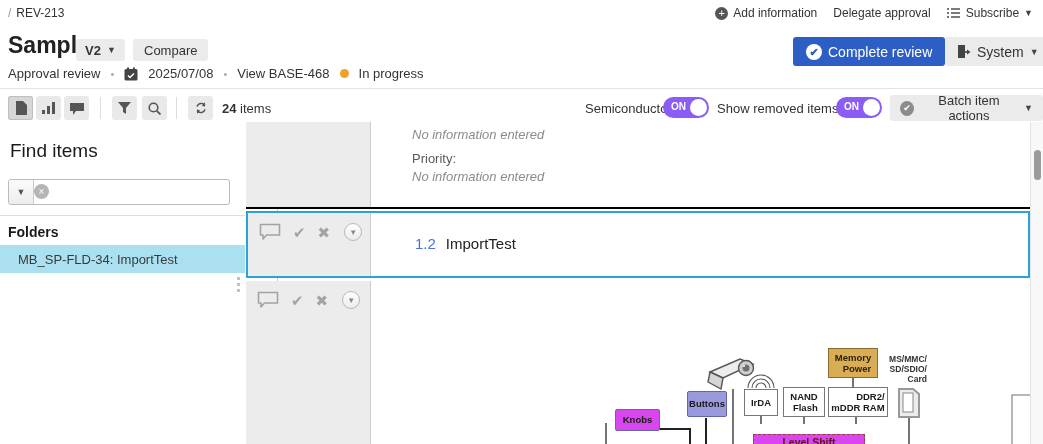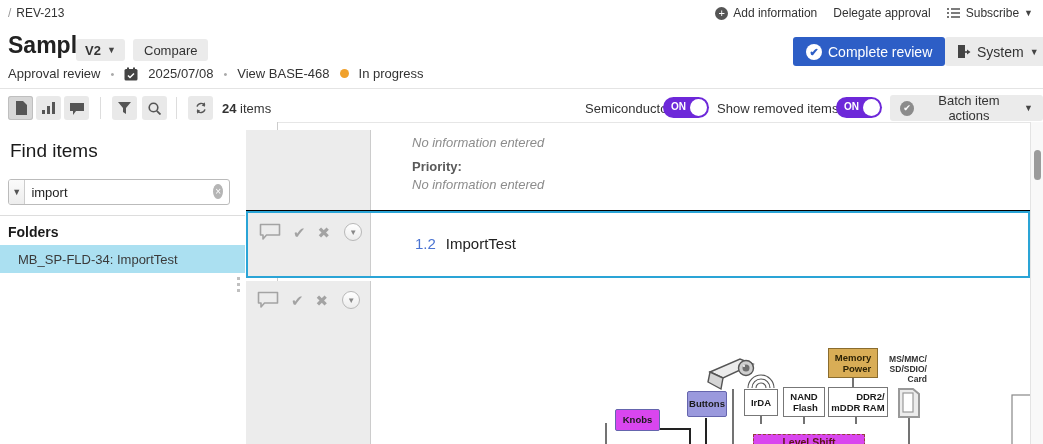--- a/index.html
+++ b/index.html
@@ -31,21 +31,21 @@
   .status-dot { width:9px; height:9px; border-radius:50%; background:#f0a12c; display:inline-block; }
   .meta-divider { position:absolute; left:0; top:88px; width:1043px; height:1px; background:#e4e4e4; }
 
   
   .tbtn { position:absolute; top:96px; width:25px; height:24px; background:#e9e9e9; border:none; border-radius:3px; display:flex; align-items:center; justify-content:center; cursor:pointer; }
   .tbtn.active { background:#d7d7d7; box-shadow:inset 0 0 0 1px #bfbfbf; }
   .tb-sep { position:absolute; top:97px; width:1px; height:22px; background:#ddd; }
   .items-count { position:absolute; left:222px; top:101px; font-size:13px; color:#333; }
   .items-count b { font-weight:bold; }
   .hl-label { position:absolute; top:101px; font-size:13px; color:#333; }
-  .toggle { position:absolute; top:97px; width:46px; height:21px; background:#6d28d9; border-radius:11px; cursor:pointer; }
+  .toggle { position:absolute; top:97px; width:46px; height:21px; background:#8b5cf6; border-radius:11px; cursor:pointer; }
   .toggle .on-text { position:absolute; left:8px; top:4px; font-size:10px; font-weight:bold; color:#fff; }
   .toggle .knob { position:absolute; right:2px; top:2px; width:17px; height:17px; background:#fff; border-radius:50%; }
   .btn-batch { position:absolute; left:890px; top:95px; height:26px; padding:0 10px; font-size:13px; }
   .batch-check { width:15px; height:15px; border-radius:50%; background:#8c8c8c; color:#fff; font-size:9px; line-height:15px; text-align:center; }
 
   
   .body-zone { position:absolute; left:0; top:122px; width:1043px; height:322px; border-top:1px solid #e6e6e6; }
 
   
   .find-panel { position:absolute; left:0; top:122px; width:278px; height:322px; background:#fff; border-right:1px solid #ccc; }
@@ -60,24 +60,24 @@
   .folder-item { position:absolute; left:0; top:123px; width:245px; height:28px; background:#abe0f1; display:flex; align-items:center; padding-left:18px; font-size:13px; color:#3a3a3a; cursor:pointer; }
   .resize-dots { position:absolute; left:237px; top:277px; display:flex; flex-direction:column; gap:3px; cursor:col-resize; }
   .resize-dots i { width:3px; height:3px; background:#c0c0c0; }
 
   
   .row { position:absolute; left:246px; width:784px; background:#fff; }
   .gutter { position:absolute; left:0; top:0; bottom:0; background:#ececec; border-right:1px solid #ccc; }
   .g-icons { display:flex; align-items:center; gap:12px; padding:10px 0 0 11px; }
   .g-check, .g-x { color:#a3a3a3; font-size:15px; line-height:1; cursor:pointer; }
   .g-chev { width:18px; height:18px; border-radius:50%; border:1px solid #b8b8b8; background:linear-gradient(#fff,#ececec); color:#888; font-size:8px; text-align:center; line-height:17px; cursor:pointer; margin-left:2px; }
-  .row1 { top:130px; height:87px; border-bottom:7px solid #000000; }
+  .row1 { top:122px; height:87px; border-bottom:2px solid #000000; }
   .row1 .content { position:absolute; left:166px; top:4px; font-size:13px; }
   .no-info { font-style:italic; color:#8c8c8c; line-height:18px; }
-  .prio { font-weight:bold; color:#5a5a5a; margin-top:6px; line-height:18px; }
+  .prio { font-weight:normal; color:#5a5a5a; margin-top:6px; line-height:18px; }
   .row2 { top:211px; height:67px; border:2px solid #2aa4d6; cursor:pointer; }
   .row2 .gutter { width:123px; }
   .row3 { top:281px; height:163px; cursor:pointer; }
   .row3 .gutter { width:125px; }
   .row1 .gutter { width:125px; }
   .item-title { position:absolute; font-size:15px; color:#222; white-space:nowrap; }
   .item-num { color:#4a73d2; margin-right:10px; }
 
   
   .diag-svg { position:absolute; left:600px; top:340px; pointer-events:none; }
@@ -230,21 +230,20 @@
     <span class="caret">▼</span>
   </button>
 
   <div class="body-zone"></div>
 
   <aside class="find-panel">
     <div class="find-title">Find items</div>
     <div class="find-close">×</div>
     <div class="search-wrap">
       <button class="search-dd">▼</button>
-      <input class="search-input" type="text" value="import" style="">
       <span class="search-clear">×</span>
     </div>
     <div class="panel-div"></div>
     <div class="folders-h">Folders</div>
     <div class="folder-item">MB_SP-FLD-34: ImportTest</div>
   </aside>
   <div class="resize-dots">
       <i></i>
       <i></i>
       <i></i>

